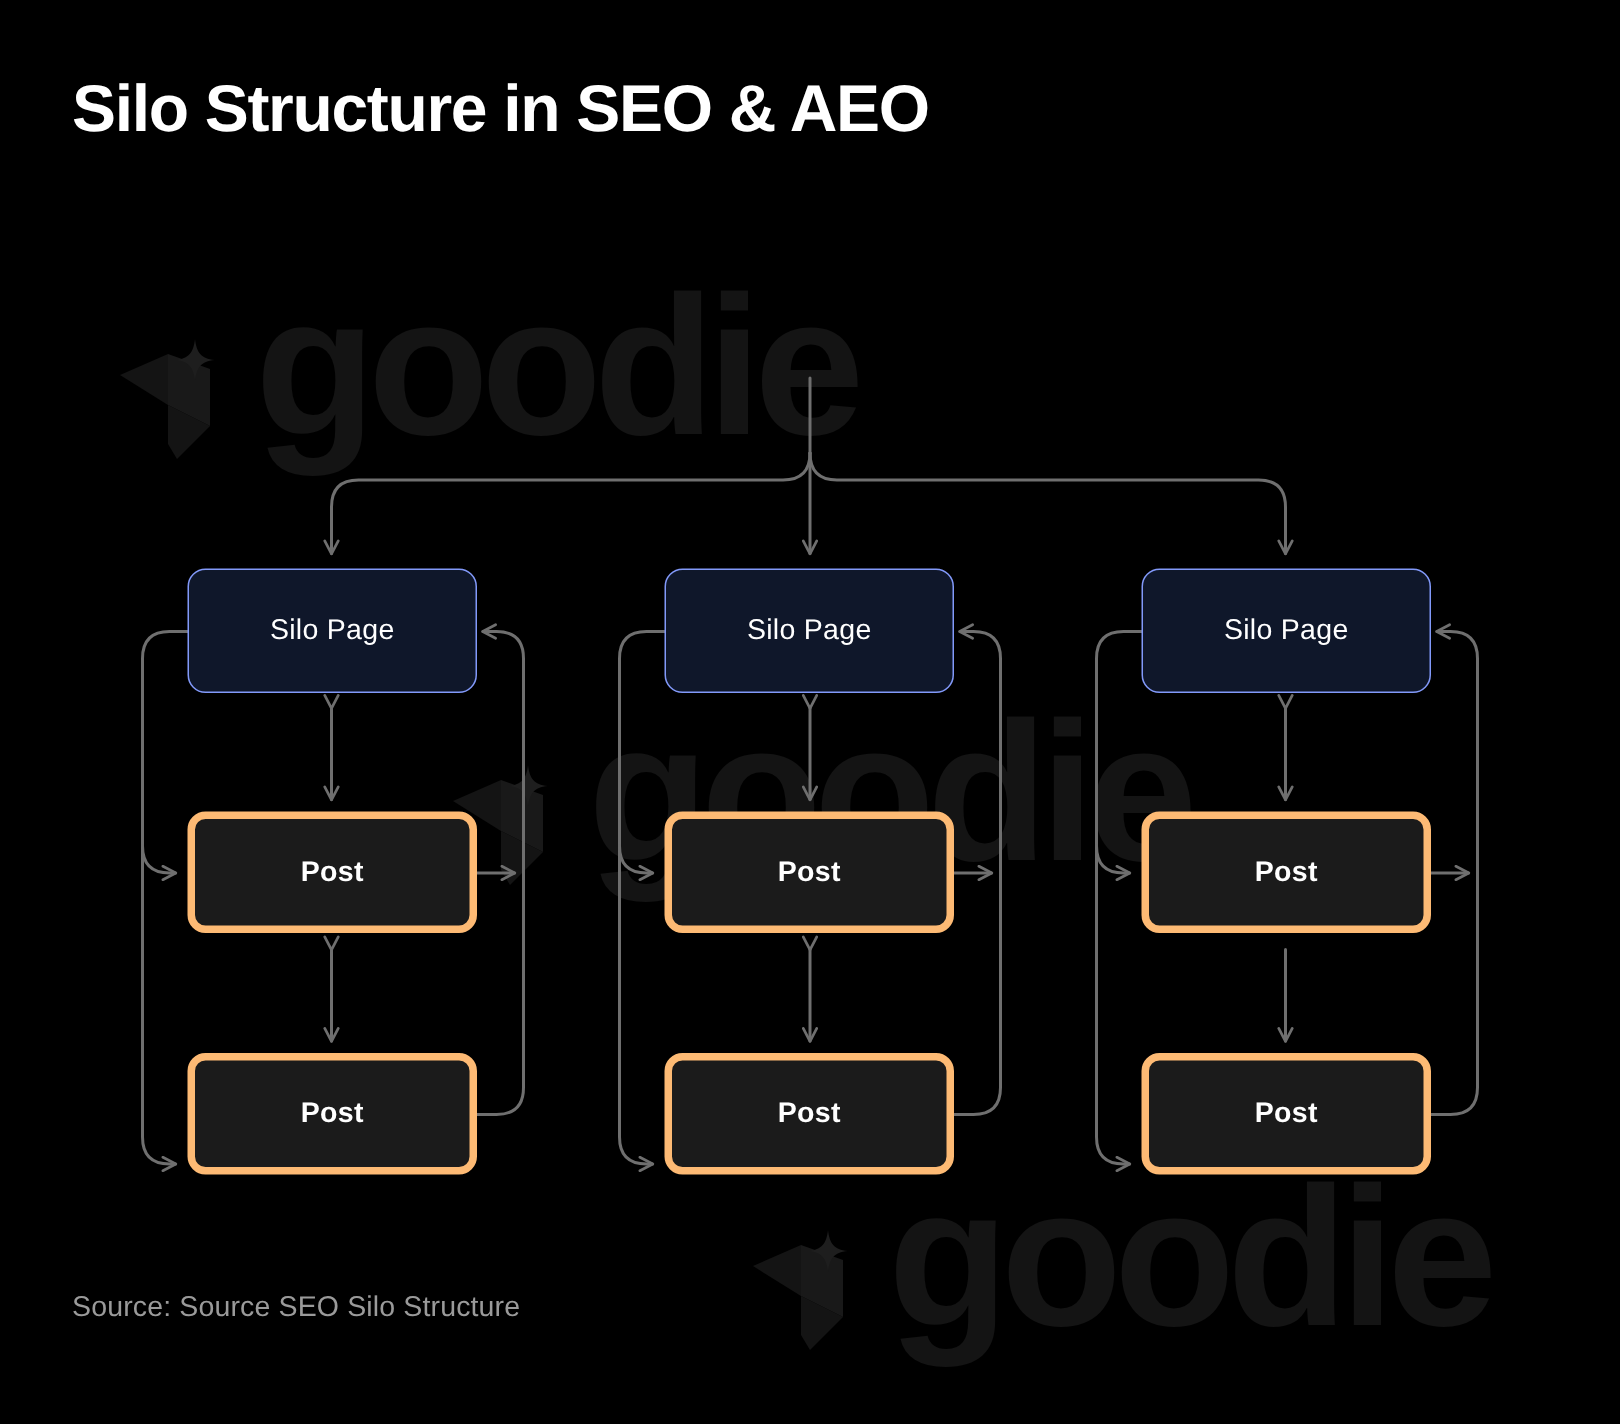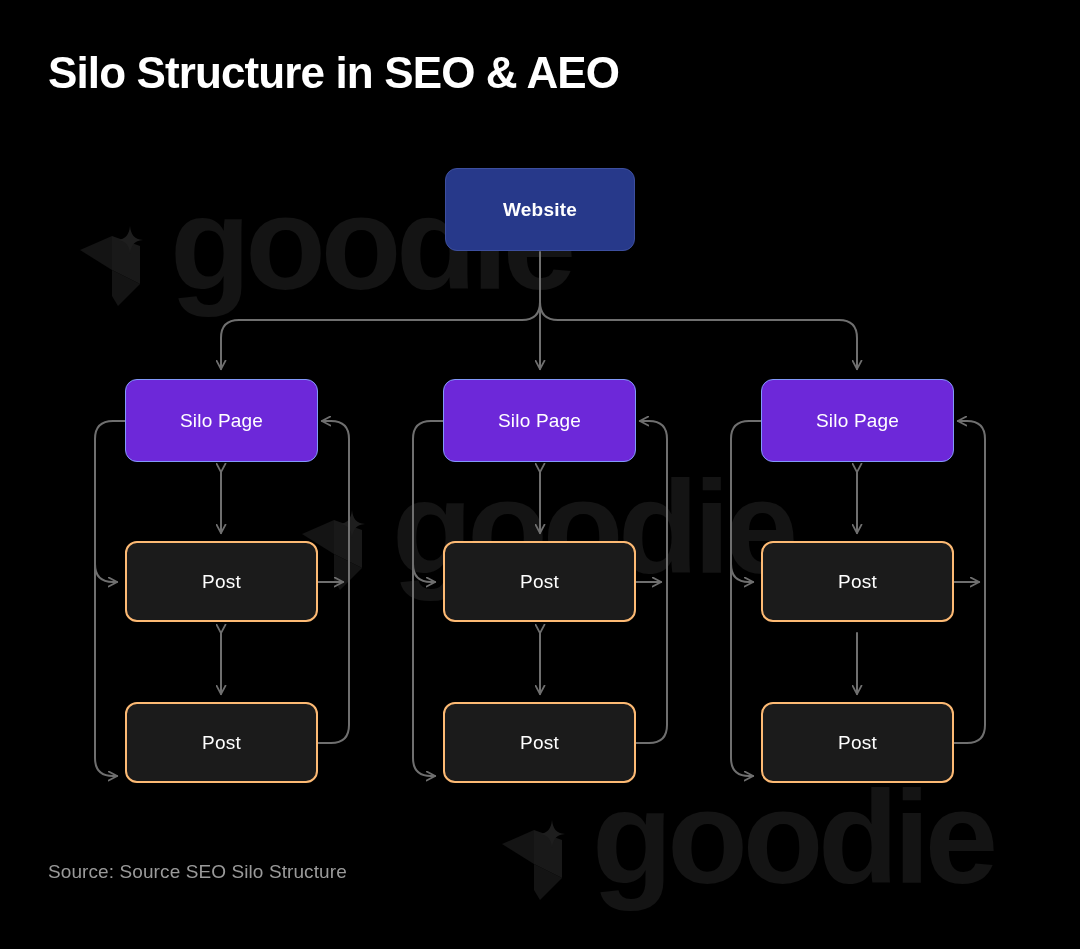--- a/index.html
+++ b/index.html
@@ -81,29 +81,29 @@
     color: #ffffff;
     font-size: 19px;
     font-weight: 700;
     letter-spacing: 0.01em;
   }
   .node-root {
     background: #27398a;
     border: 1px solid #3d4f9e;
   }
   .node-silo {
-    background: #6d28d9;
+    background: #0f172a;
     border: 1px solid #8299f9;
     font-weight: 400;
     font-size: 19px;
   }
   .node-post {
     background: #1b1b1b;
-    border: 2px solid #fdba74;
-    font-weight: 400;
+    border: 5px solid #fdba74;
+    font-weight: 700;
     font-size: 19px;
   }
 </style>
 </head>
 <body>
 
 <div id="page">
 
   <div class="watermark wm-1">
     <span class="wm-mark">
@@ -179,21 +179,20 @@
       <path d="M857,472 L857,533" marker-start="url(#ah)" marker-end="url(#ah)"></path>
 
       <path d="M857,633 L857,694" marker-end="url(#ah)"></path>
       <path d="M761,421 L749,421 Q731,421 731,439 L731,758 Q731,776 749,776 L753,776" marker-end="url(#ah)"></path>
       <path d="M731,564 Q731,582 749,582 L753,582" marker-end="url(#ah)"></path>
       <path d="M954,582 L979,582" marker-end="url(#ah)"></path>
       <path d="M954,743 L967,743 Q985,743 985,725 L985,439 Q985,421 967,421 L958,421" marker-end="url(#ah)"></path>
     </g>
   </svg>
 
-  <div class="node node-root" style="left:445px; top:168px; width:190px; height:83px;">Website</div>
 
   <div class="node node-silo" style="left:125px; top:379px; width:193px; height:83px;">Silo Page</div>
   <div class="node node-post" style="left:125px; top:541px; width:193px; height:81px;">Post</div>
   <div class="node node-post" style="left:125px; top:702px; width:193px; height:81px;">Post</div>
 
   <div class="node node-silo" style="left:443px; top:379px; width:193px; height:83px;">Silo Page</div>
   <div class="node node-post" style="left:443px; top:541px; width:193px; height:81px;">Post</div>
   <div class="node node-post" style="left:443px; top:702px; width:193px; height:81px;">Post</div>
 
   <div class="node node-silo" style="left:761px; top:379px; width:193px; height:83px;">Silo Page</div>

